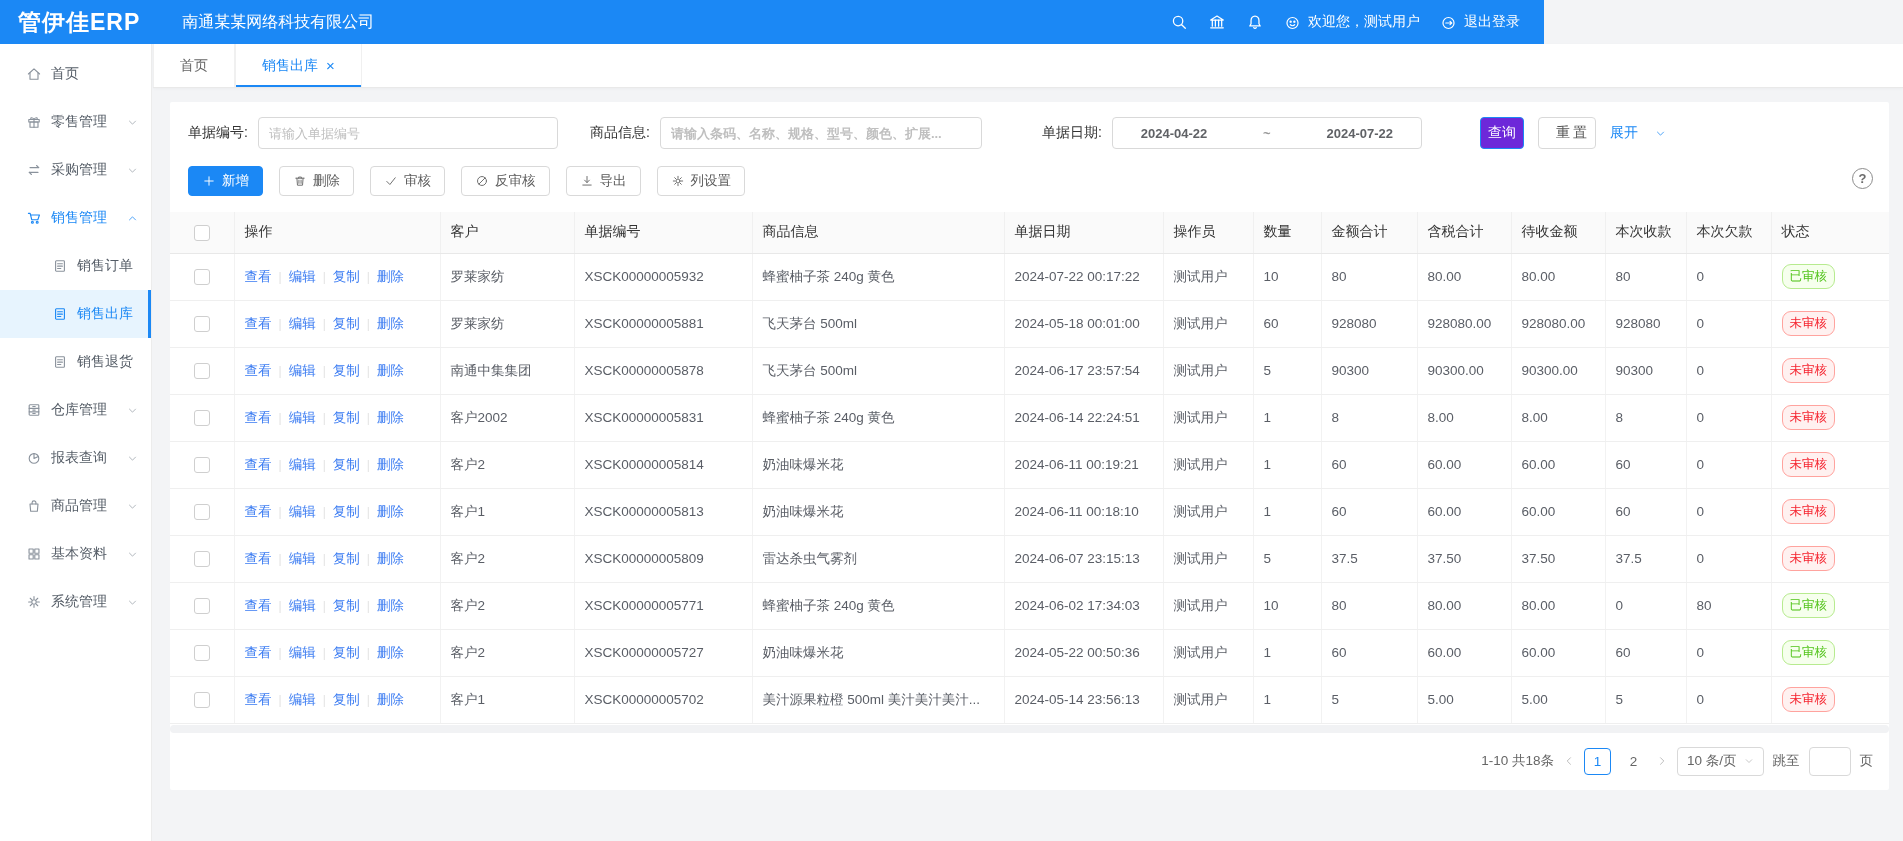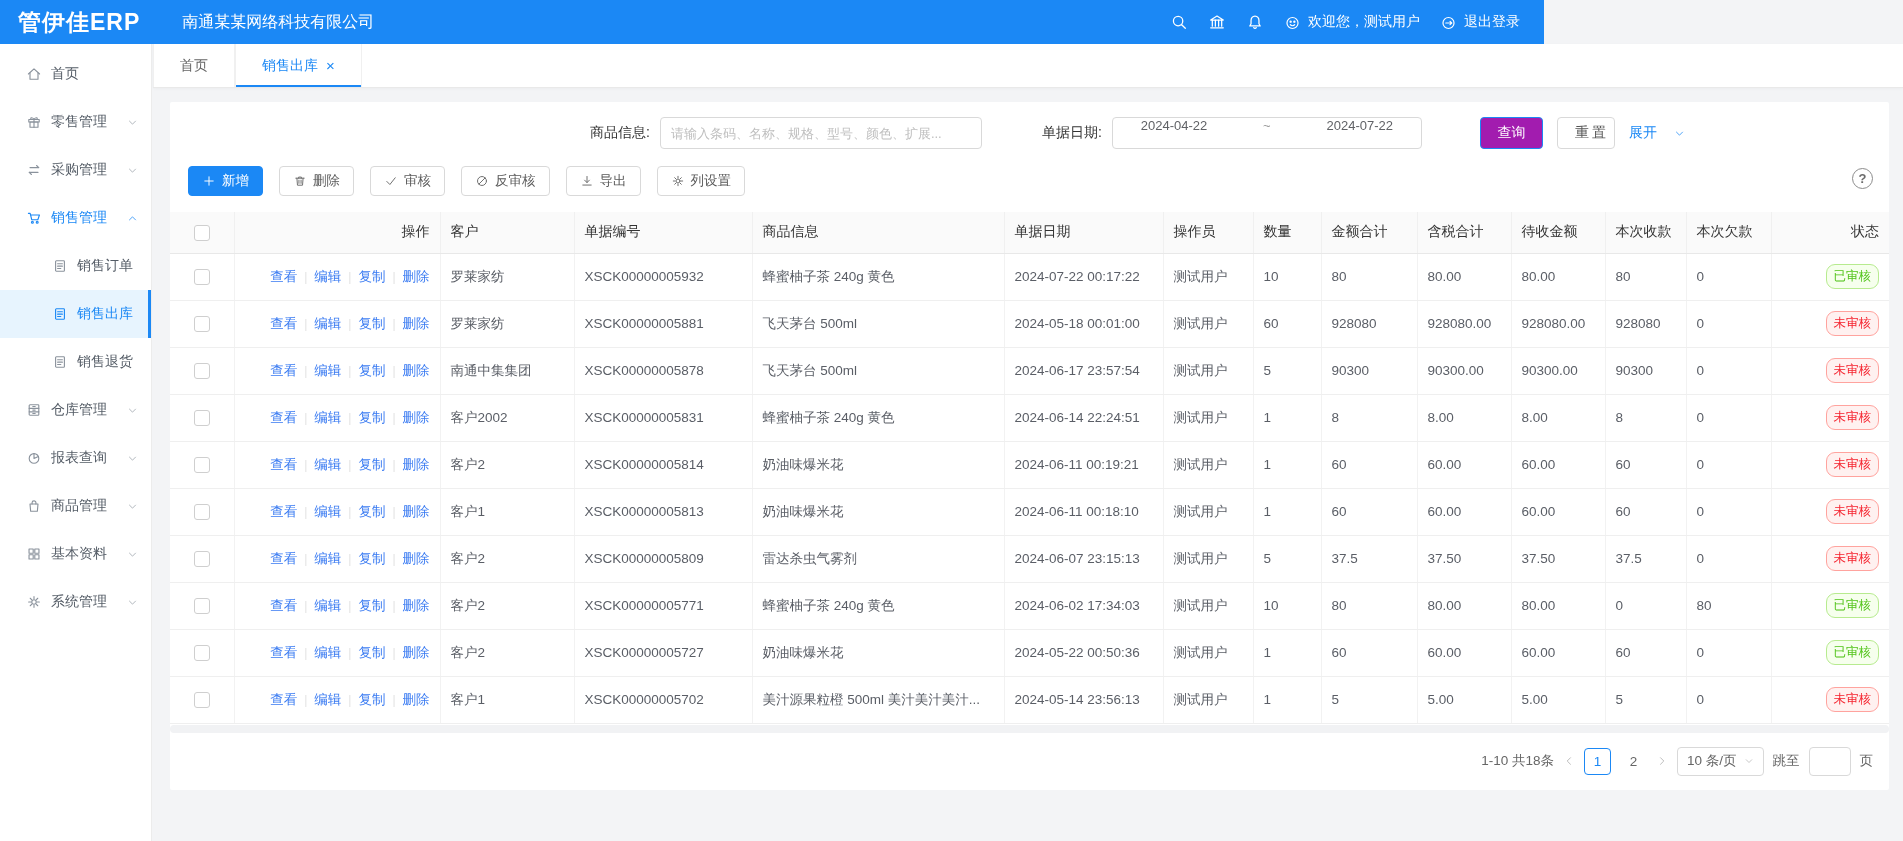--- a/index.html
+++ b/index.html
@@ -39,45 +39,45 @@
 
   
   .card { position:absolute; left:170px; top:102px; width:1719px; height:688px; background:#fff; border-radius:2px; }
 
   
   .filters { position:absolute; left:0; top:15px; width:100%; height:32px; }
   .fgroup { position:absolute; display:flex; align-items:center; height:32px; }
   .flabel { font-size:14px; color:#333; margin-right:10px; white-space:nowrap; }
   .finput { height:32px; border:1px solid #d9d9d9; border-radius:4px; font-size:13px; color:#333; padding:0 10px; outline:none; background:#fff; font-family:inherit; }
   .finput::placeholder { color:#bfbfbf; }
-  .fdate { display:flex; align-items:flex-start; justify-content:space-around; width:310px; height:32px; border:1px solid #d9d9d9; border-radius:4px; font-size:13px; color:#606266; background:#fff; cursor:pointer; }
+  .fdate { display:flex; align-items:center; justify-content:space-around; width:310px; height:32px; border:1px solid #d9d9d9; border-radius:4px; font-size:13px; color:#606266; background:#fff; cursor:pointer;font-weight:bold; }
   .fdate .tilde { color:#999; }
   .btn { height:32px; border-radius:4px; font-size:14px; display:inline-flex; align-items:center; justify-content:center; cursor:pointer; font-family:inherit; }
-  .btn-primary { background:#a21caf; color:#fff; border:1px solid #1b88f5; width:63px; }
+  .btn-primary { background:#6d28d9; color:#fff; border:1px solid #1b88f5; width:44px; }
   .btn-default { background:#fff; color:#555; border:1px solid #d9d9d9; width:58px; letter-spacing:3px;padding-left:12px;}
   .expand-link { display:inline-flex; align-items:center; gap:17px; color:#1b88f5; font-size:14px; cursor:pointer; }
   .expand-link .chev { width:11px; height:11px; display:inline-flex; }
   .expand-link .chev svg { width:11px; height:11px; }
 
   
   .toolbar { position:absolute; left:18px; top:64px; height:30px; display:flex; gap:16px; align-items:center; }
   .tbtn { height:30px; padding:0 13px; border:1px solid #d9d9d9; border-radius:4px; background:#fff; color:#595959; font-size:13.5px; display:inline-flex; align-items:center; gap:6px; cursor:pointer; font-family:inherit; }
   .tbtn .ticon { width:14px; height:14px; display:inline-flex; color:#6e6e6e; }
   .tbtn .ticon svg { width:14px; height:14px; }
   .tbtn.primary { background:#1b88f5; border-color:#1b88f5; color:#fff; }
   .tbtn.primary .ticon { color:#fff; }
   .help-circle { position:absolute; right:16px; top:66px; width:21px; height:21px; border:1.6px solid #8c8c8c; border-radius:50%; color:#6b6b6b; font-size:13px; font-weight:bold; display:flex; align-items:center; justify-content:center; cursor:pointer; }
 
   
   .grid-wrap { position:absolute; left:0; top:110px; width:1719px; }
   table.grid { width:1719px; border-collapse:collapse; table-layout:fixed; }
   table.grid th { height:41px; background:#fafafa; font-size:14px; color:#333; font-weight:500; text-align:left; padding:0 10px; border-bottom:1px solid #e8e8e8; border-right:1px solid #f0f0f0; white-space:nowrap; overflow:hidden; }
   table.grid td { height:47px; font-size:13.5px; color:#5a5e66; padding:0 10px; border-bottom:1px solid #efefef; border-right:1px solid #f2f2f2; white-space:nowrap; overflow:hidden; text-overflow:ellipsis; background:#fff; }
   table.grid th:last-child, table.grid td:last-child { border-right:none; }
-  table.grid .tc { text-align:right; }
+  table.grid .tc { text-align:left; }
   .col-cb { text-align:center !important; }
   .cb { display:inline-block; width:16px; height:16px; border:1px solid #cfcfcf; border-radius:3px; background:#fff; cursor:pointer; vertical-align:middle; }
   .links { display:inline-flex; align-items:center; gap:7px; }
   .lnk { color:#3a7bf2; cursor:pointer; text-decoration:none; font-size:13.5px; }
   .sep { color:#e3e3e3; font-size:12px; }
   .red { color:#f5222d; }
   .badge { display:inline-block; font-size:12.5px; line-height:1; padding:5px 7px; border-radius:9px; border:1px solid; }
   .badge.ok { color:#52c41a; border-color:#b7eb8f; background:#f6ffed; }
   .badge.no { color:#f5222d; border-color:#ffa39e; background:#fff1f0; }
   .hscroll-strip { position:absolute; left:0; top:623px; width:1719px; height:8px; background:#f1f2f4; border-radius:4px; }
@@ -303,23 +303,27 @@
     </div>
     <div class="tab active">
       <span>销售出库</span>
       <span class="tab-close">×</span>
     </div>
   </div>
 
   <div class="card">
 
     <div class="filters">
+      <div class="fgroup" style="left:18px;">
+        <span class="flabel">单据编号:</span>
+        <input class="finput" style="width: 300px;" placeholder="请输入单据编号">
+      </div>
       <div class="fgroup" style="left:420px;">
         <span class="flabel">商品信息:</span>
-        <input class="finput" style="width: 322px;" placeholder="请输入条码、名称、规格、型号、颜色、扩展...">
+        <input class="finput" style="width: 322px; font-weight: bold;" placeholder="请输入条码、名称、规格、型号、颜色、扩展...">
       </div>
       <div class="fgroup" style="left:872px;">
         <span class="flabel">单据日期:</span>
         <span class="fdate">
           <span>2024-04-22</span>
           <span class="tilde">~</span>
           <span>2024-07-22</span>
         </span>
       </div>
       <div class="fgroup" style="left:1310px; gap:14px;">

